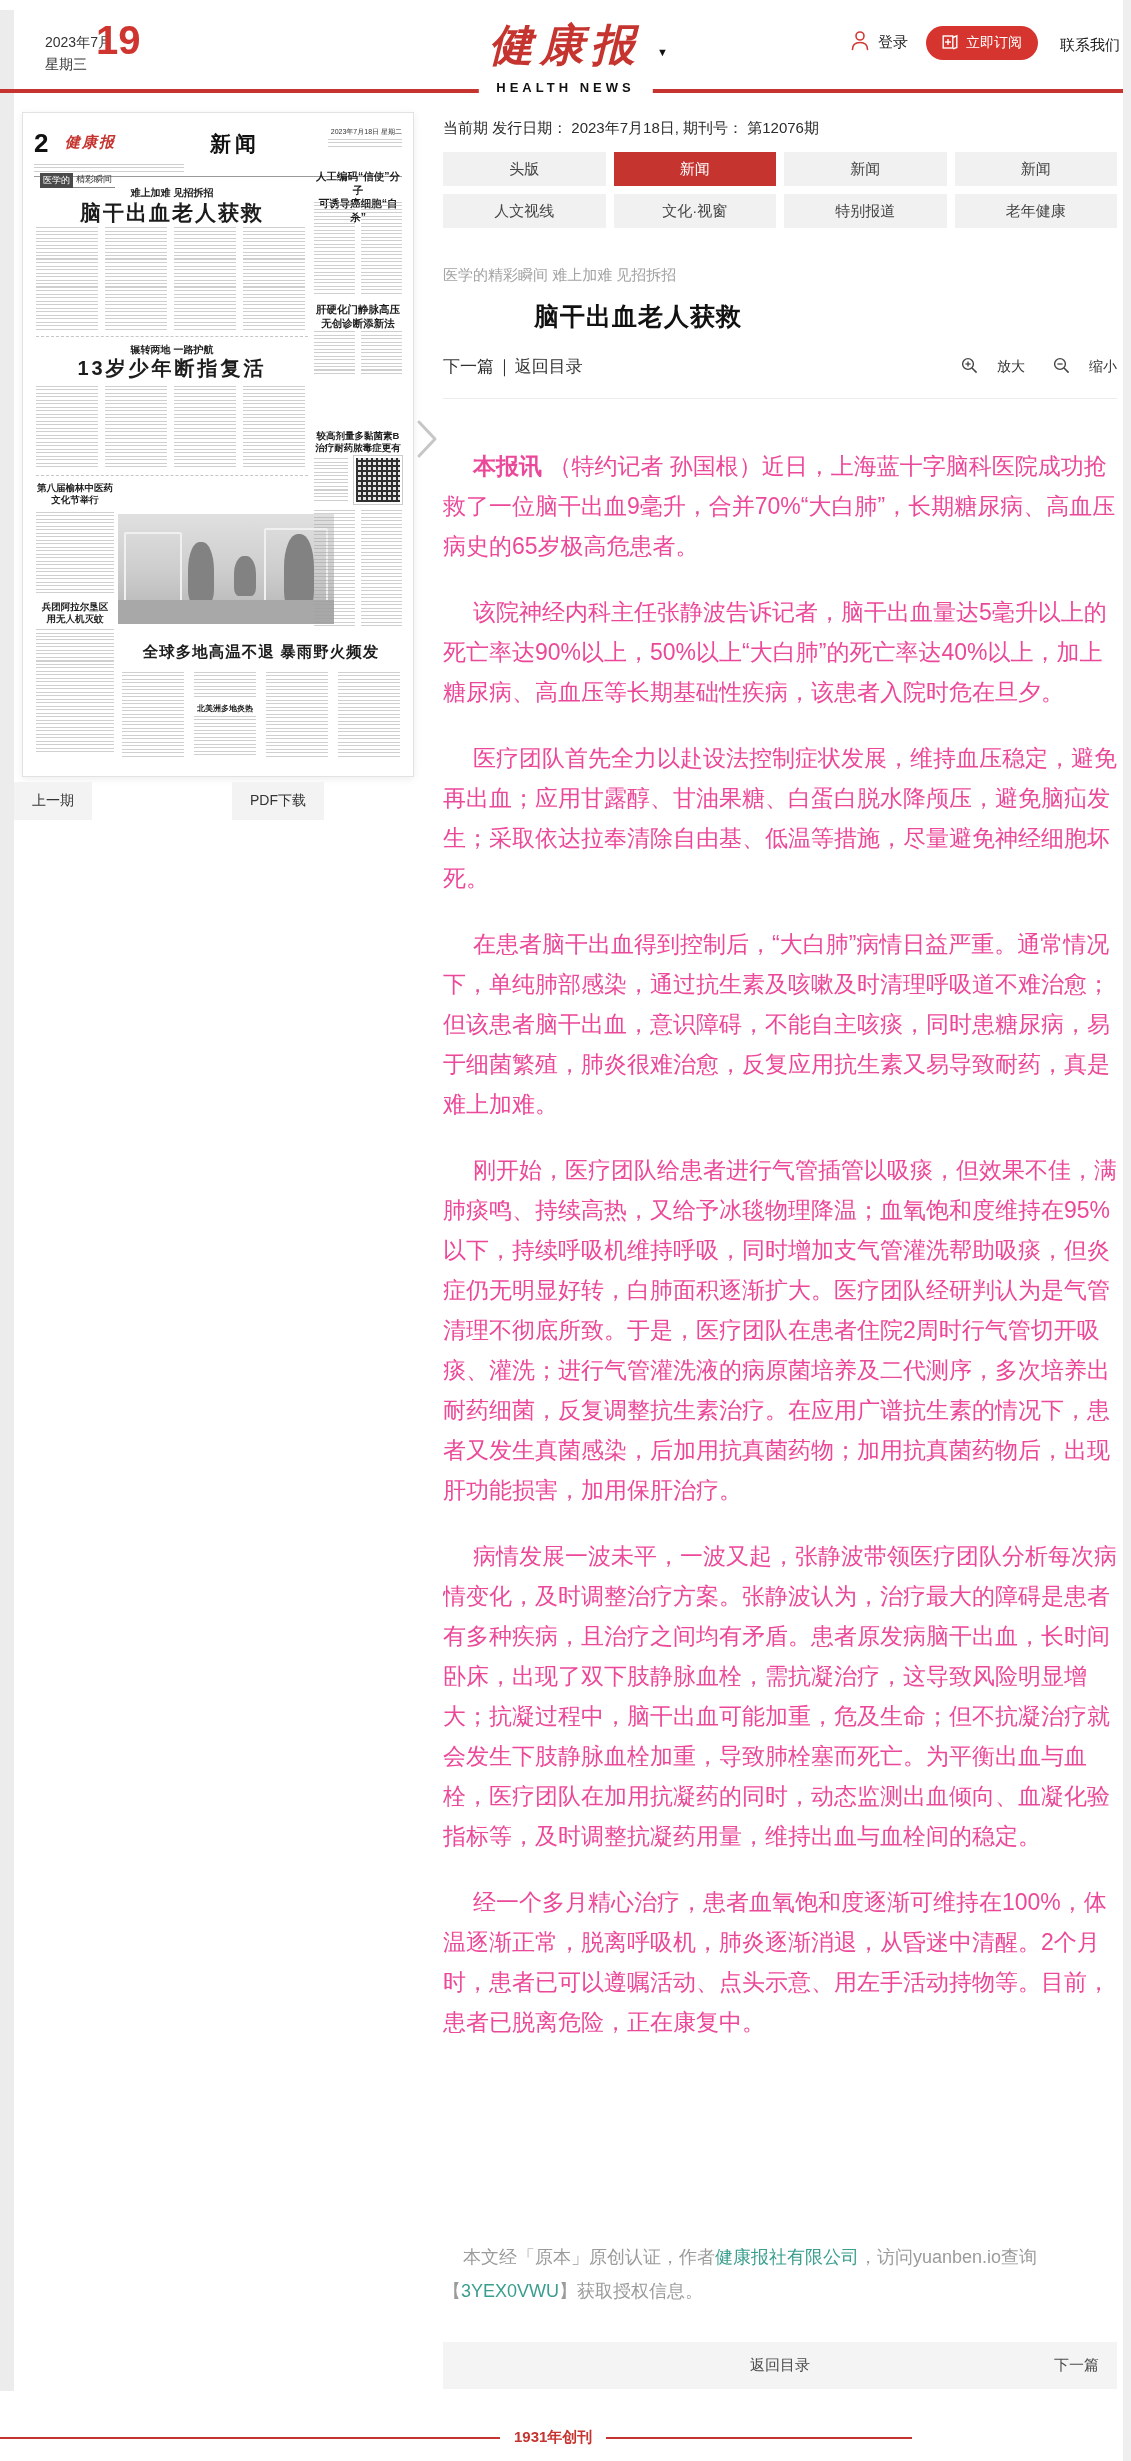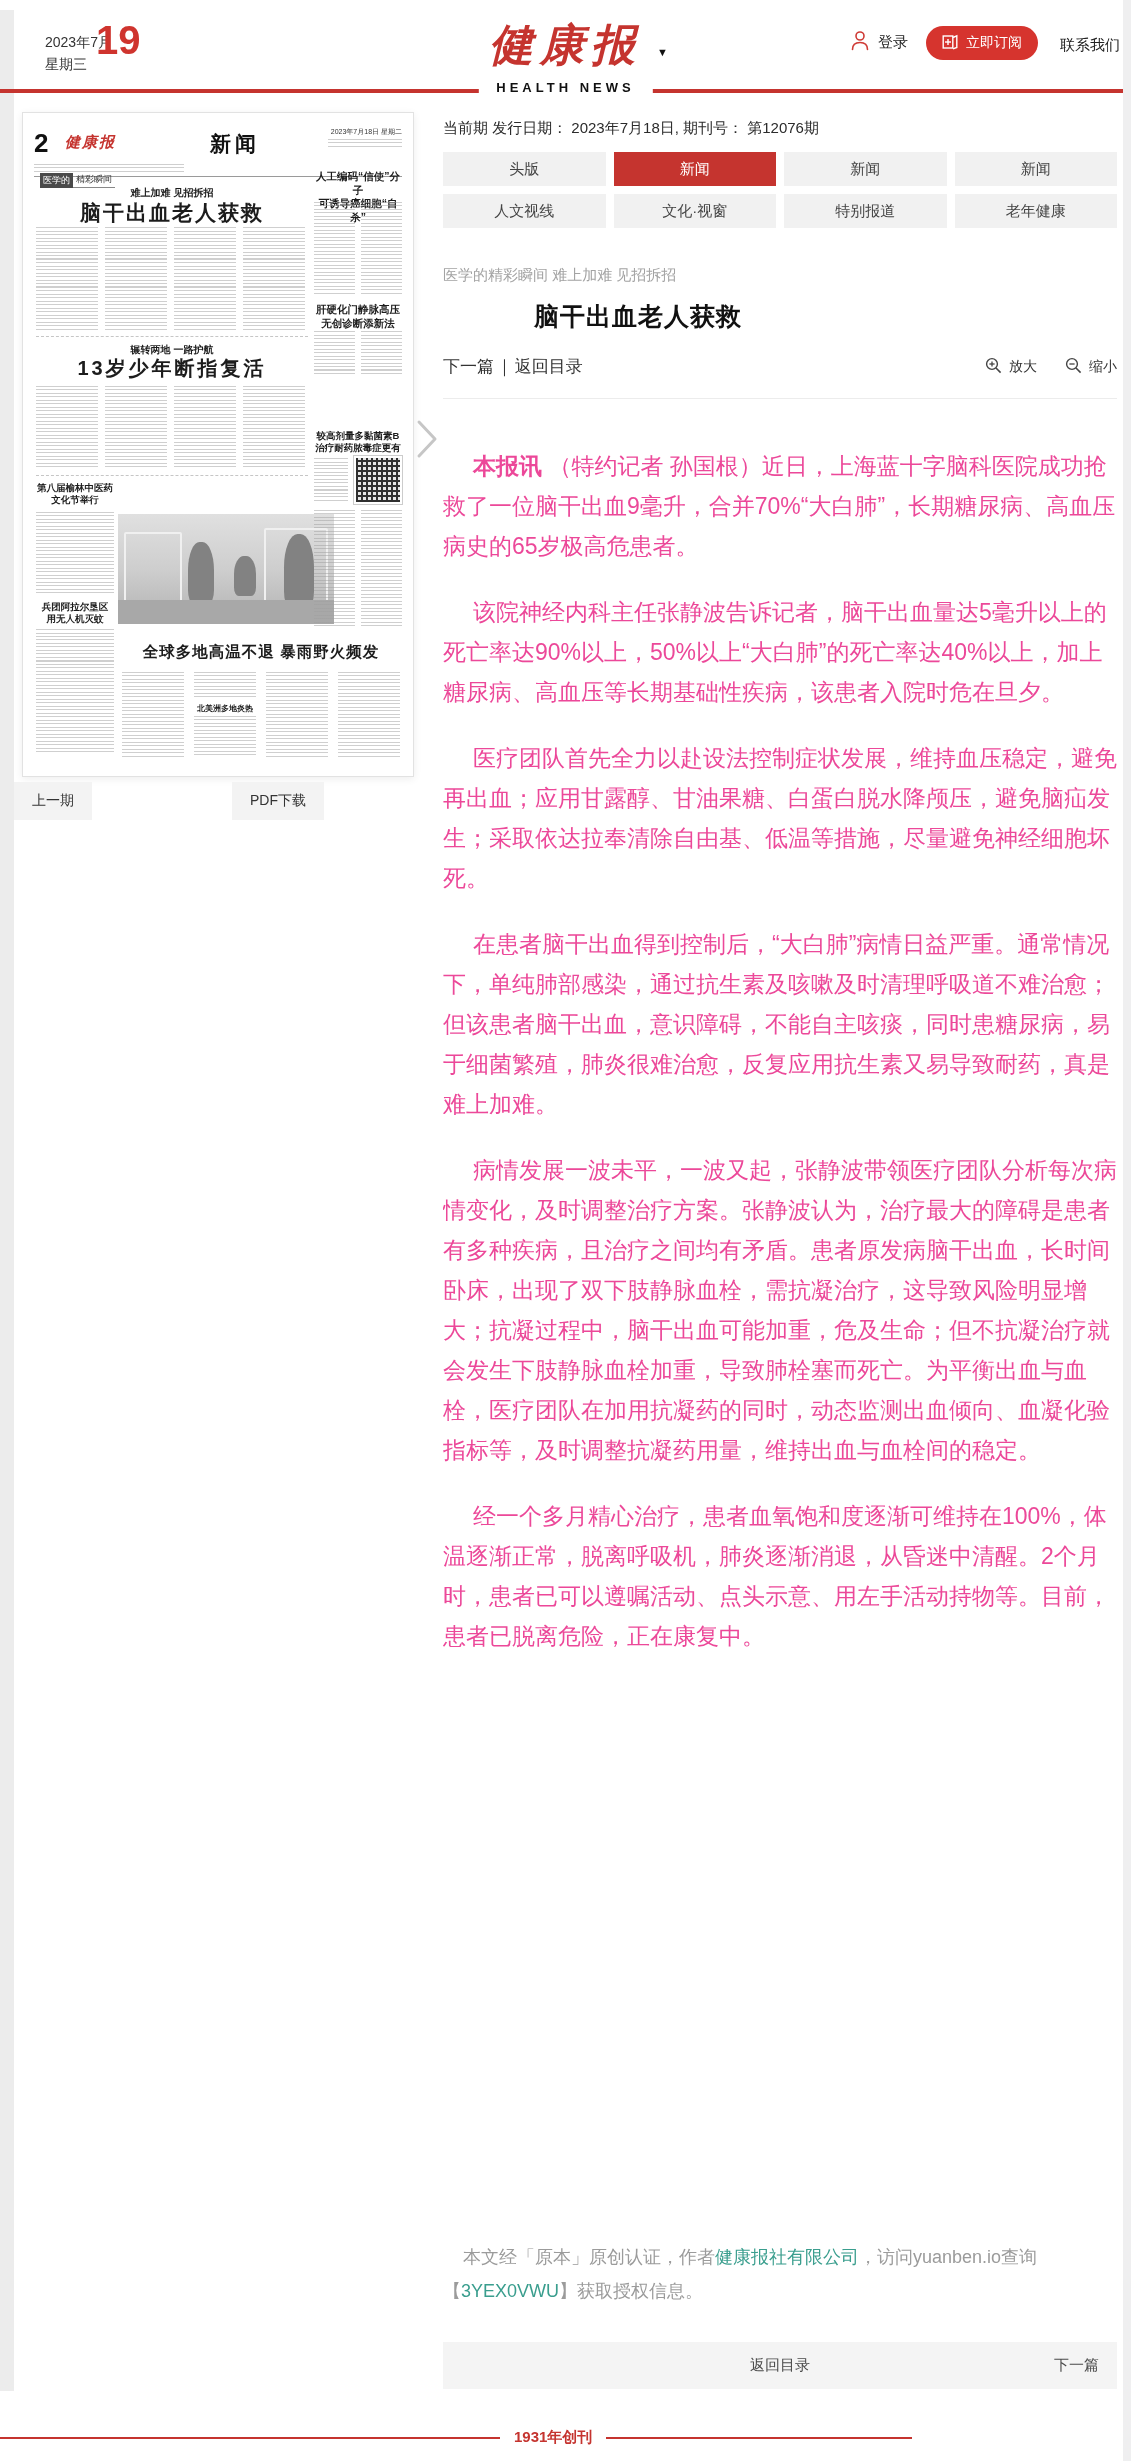--- a/index.html
+++ b/index.html
@@ -55,21 +55,21 @@
   .tabs{margin-top:14px;display:grid;grid-template-columns:repeat(4,1fr);gap:8px 8px;}
   .tab{height:34px;display:flex;align-items:center;justify-content:center;background:#f1f1f1;
        font-size:15px;color:#444;cursor:pointer;}
   .tab.active{background:#c5342f;color:#fff;}
   .kicker{margin-top:38px;font-size:15px;color:#a3a3a3;}
   .art-title{margin-top:15px;width:390px;text-align:center;font-size:25px;font-weight:bold;color:#111;letter-spacing:1px;}
   .nav-row{margin-top:22px;display:flex;justify-content:space-between;align-items:center;font-size:17px;color:#333;}
   .nav-links{display:flex;align-items:center;gap:2px;}
   .nav-links span{cursor:pointer;}
   .zoom-ctrls{display:flex;gap:28px;font-size:14px;color:#333;align-items:center;}
-  .zoom-item{display:flex;align-items:center;gap:7px;cursor:pointer;}
+  .zoom-item{display:flex;align-items:center;gap:19px;cursor:pointer;}
   .divider{margin-top:20px;border-top:1px solid #ececec;}
   .body-text{padding-top:47px;height:1756px;overflow:hidden;font-size:23px;line-height:40px;color:#ec4899;}
   .para{margin:0 0 26px;text-indent:30px;}
   .copyright{margin-top:38px;font-size:18px;line-height:34px;color:#9b9b9b;text-indent:20px;}
   .teal{color:#3a9e8e;cursor:pointer;}
   .bottom-bar{position:absolute;left:443px;top:2342px;width:674px;height:47px;background:#f4f4f4;}
   .bottom-bar .bb-toc{position:absolute;left:0;right:0;top:0;height:47px;display:flex;align-items:center;
                       justify-content:center;font-size:15px;color:#4a4a4a;cursor:pointer;}
   .bottom-bar .bb-next{position:absolute;right:18px;top:0;height:47px;display:flex;align-items:center;
                        font-size:15px;color:#4a4a4a;cursor:pointer;}
@@ -256,20 +256,21 @@
       </div>
     </div>
 
     <div class="divider"></div>
 
     <div class="body-text">
         <p class="para"><b>本报讯</b> （特约记者 孙国根）近日，上海蓝十字脑科医院成功抢救了一位脑干出血9毫升，合并70%“大白肺”，长期糖尿病、高血压病史的65岁极高危患者。</p>
         <p class="para">该院神经内科主任张静波告诉记者，脑干出血量达5毫升以上的死亡率达90%以上，50%以上“大白肺”的死亡率达40%以上，加上糖尿病、高血压等长期基础性疾病，该患者入院时危在旦夕。</p>
         <p class="para">医疗团队首先全力以赴设法控制症状发展，维持血压稳定，避免再出血；应用甘露醇、甘油果糖、白蛋白脱水降颅压，避免脑疝发生；采取依达拉奉清除自由基、低温等措施，尽量避免神经细胞坏死。</p>
         <p class="para">在患者脑干出血得到控制后，“大白肺”病情日益严重。通常情况下，单纯肺部感染，通过抗生素及咳嗽及时清理呼吸道不难治愈；但该患者脑干出血，意识障碍，不能自主咳痰，同时患糖尿病，易于细菌繁殖，肺炎很难治愈，反复应用抗生素又易导致耐药，真是难上加难。</p>
+        <p class="para">刚开始，医疗团队给患者进行气管插管以吸痰，但效果不佳，满肺痰鸣、持续高热，又给予冰毯物理降温；血氧饱和度维持在95%以下，持续呼吸机维持呼吸，同时增加支气管灌洗帮助吸痰，但炎症仍无明显好转，白肺面积逐渐扩大。医疗团队经研判认为是气管清理不彻底所致。于是，医疗团队在患者住院2周时行气管切开吸痰、灌洗；进行气管灌洗液的病原菌培养及二代测序，多次培养出耐药细菌，反复调整抗生素治疗。在应用广谱抗生素的情况下，患者又发生真菌感染，后加用抗真菌药物；加用抗真菌药物后，出现肝功能损害，加用保肝治疗。</p>
         <p class="para">病情发展一波未平，一波又起，张静波带领医疗团队分析每次病情变化，及时调整治疗方案。张静波认为，治疗最大的障碍是患者有多种疾病，且治疗之间均有矛盾。患者原发病脑干出血，长时间卧床，出现了双下肢静脉血栓，需抗凝治疗，这导致风险明显增大；抗凝过程中，脑干出血可能加重，危及生命；但不抗凝治疗就会发生下肢静脉血栓加重，导致肺栓塞而死亡。为平衡出血与血栓，医疗团队在加用抗凝药的同时，动态监测出血倾向、血凝化验指标等，及时调整抗凝药用量，维持出血与血栓间的稳定。</p>
         <p class="para">经一个多月精心治疗，患者血氧饱和度逐渐可维持在100%，体温逐渐正常，脱离呼吸机，肺炎逐渐消退，从昏迷中清醒。2个月时，患者已可以遵嘱活动、点头示意、用左手活动持物等。目前，患者已脱离危险，正在康复中。</p>
       </div>
 
     <div class="copyright">
       <span>本文经「原本」原创认证，作者</span><span class="teal">健康报社有限公司</span><span>，访问yuanben.io查询【</span><span class="teal">3YEX0VWU</span><span>】获取授权信息。</span>
     </div>
   </div>
 
   <div class="bottom-bar">

